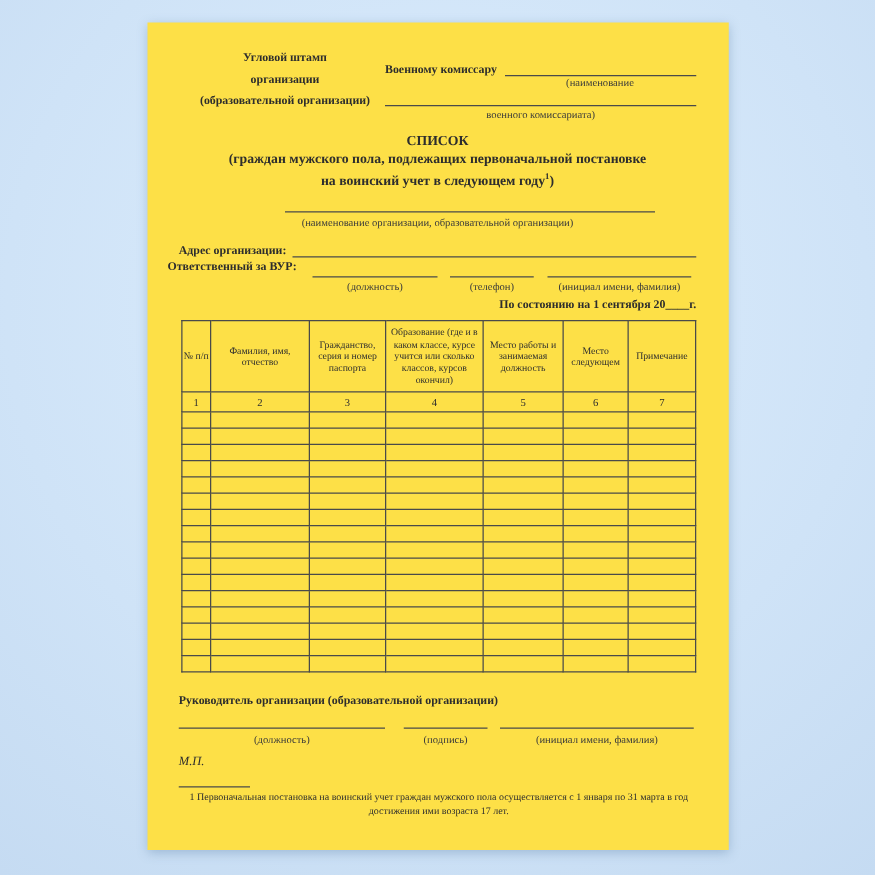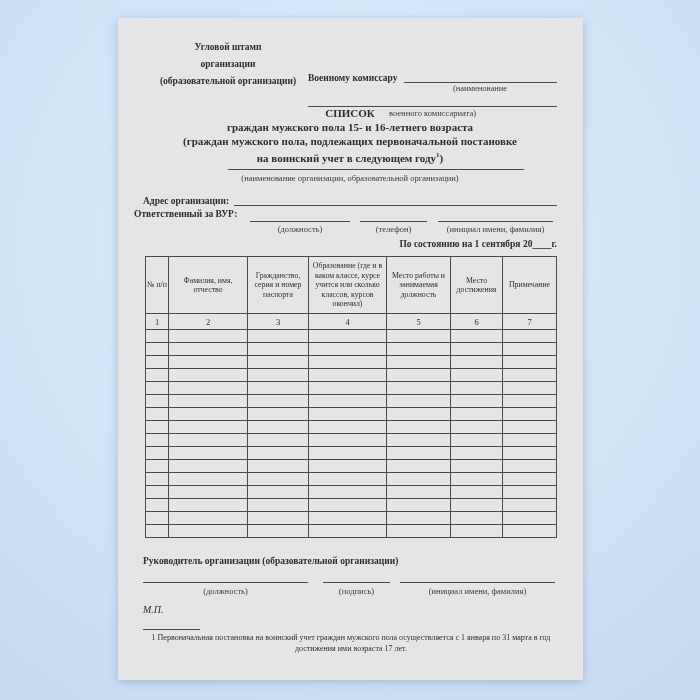--- a/index.html
+++ b/index.html
@@ -8,35 +8,35 @@
     font-family: "Liberation Serif", "DejaVu Serif", serif;
     color: #2d2d2d;
     background: radial-gradient(circle at 50% 35%, #dcedfd 0%, #cfe3f7 60%, #c5dbf2 100%);
     position: relative;
     overflow: hidden;
   }
   .page {
     position: absolute;
     left: 118px; top: 18px;
     width: 465px; height: 662px;
-    background: #e5e5e5;
+    background: #fde047;
     box-shadow: 0 2px 8px rgba(90, 125, 165, 0.38);
   }
   .abs { position: absolute; }
   .blank { border-bottom: 1px solid #4a4a4a; }
   .caption { font-size: 8.5px; color: #3a3a3a; text-align: center; }
 
   
   .stamp-block {
     left: 35px; top: 21px; width: 150px;
     font-size: 9.5px; font-weight: bold; line-height: 17px;
     text-align: center;
   }
   
-  .addressee { left: 190px; top: 28px; width: 249px; margin-top: 22px; }
+  .addressee { left: 190px; top: 28px; width: 249px; }
   .addressee-row1 { display: flex; align-items: flex-end; height: 15px; }
   .addressee-label { font-size: 9.5px; font-weight: bold; white-space: nowrap; padding-right: 6px; }
   .addressee-blank1 { flex: 1; height: 14px; }
   .addressee-cap1 { margin-left: 95px; width: 154px; height: 12px; }
   .addressee-blank2 { height: 12px; width: 100%; }
   .addressee-cap2 { width: 100%; margin-top: 1px; }
 
   
   .title-block {
     left: 25px; top: 88px; width: 414px;
@@ -106,21 +106,20 @@
       <span class="addressee-label">Военному комиссару</span>
       <span class="blank addressee-blank1"></span>
     </div>
     <div class="caption addressee-cap1">(наименование</div>
     <div class="blank addressee-blank2"></div>
     <div class="caption addressee-cap2">военного комиссариата)</div>
   </div>
 
   <div class="abs title-block">
     <div>СПИСОК</div>
-    <div>граждан мужского пола 15- и 16-летнего возраста</div>
     <div>(граждан мужского пола, подлежащих первоначальной постановке</div>
     <div><span>на воинский учет в следующем году</span><sup>1</sup><span>)</span></div>
   </div>
 
   <div class="abs org-blank"></div>
   <div class="abs addr-row">
     <span class="field-label">Адрес организации:</span>
     <span class="blank addr-fill"></span>
   </div>
 
@@ -146,21 +145,21 @@
         <col style="width:52px">
         <col style="width:54px">
     </colgroup>
     <thead>
         <tr>
           <th>№ п/п</th>
           <th>Фамилия, имя, отчество</th>
           <th>Гражданство, серия и номер паспорта</th>
           <th>Образование (где и в каком классе, курсе учится или сколько классов, курсов окончил)</th>
           <th>Место работы и занимаемая должность</th>
-          <th>Место достижения</th>
+          <th>Место следующем</th>
           <th>Примечание</th>
         </tr>
       </thead>
     <tbody>
         <tr class="num-row">
           <td>1</td>
           <td>2</td>
           <td>3</td>
           <td>4</td>
           <td>5</td>

